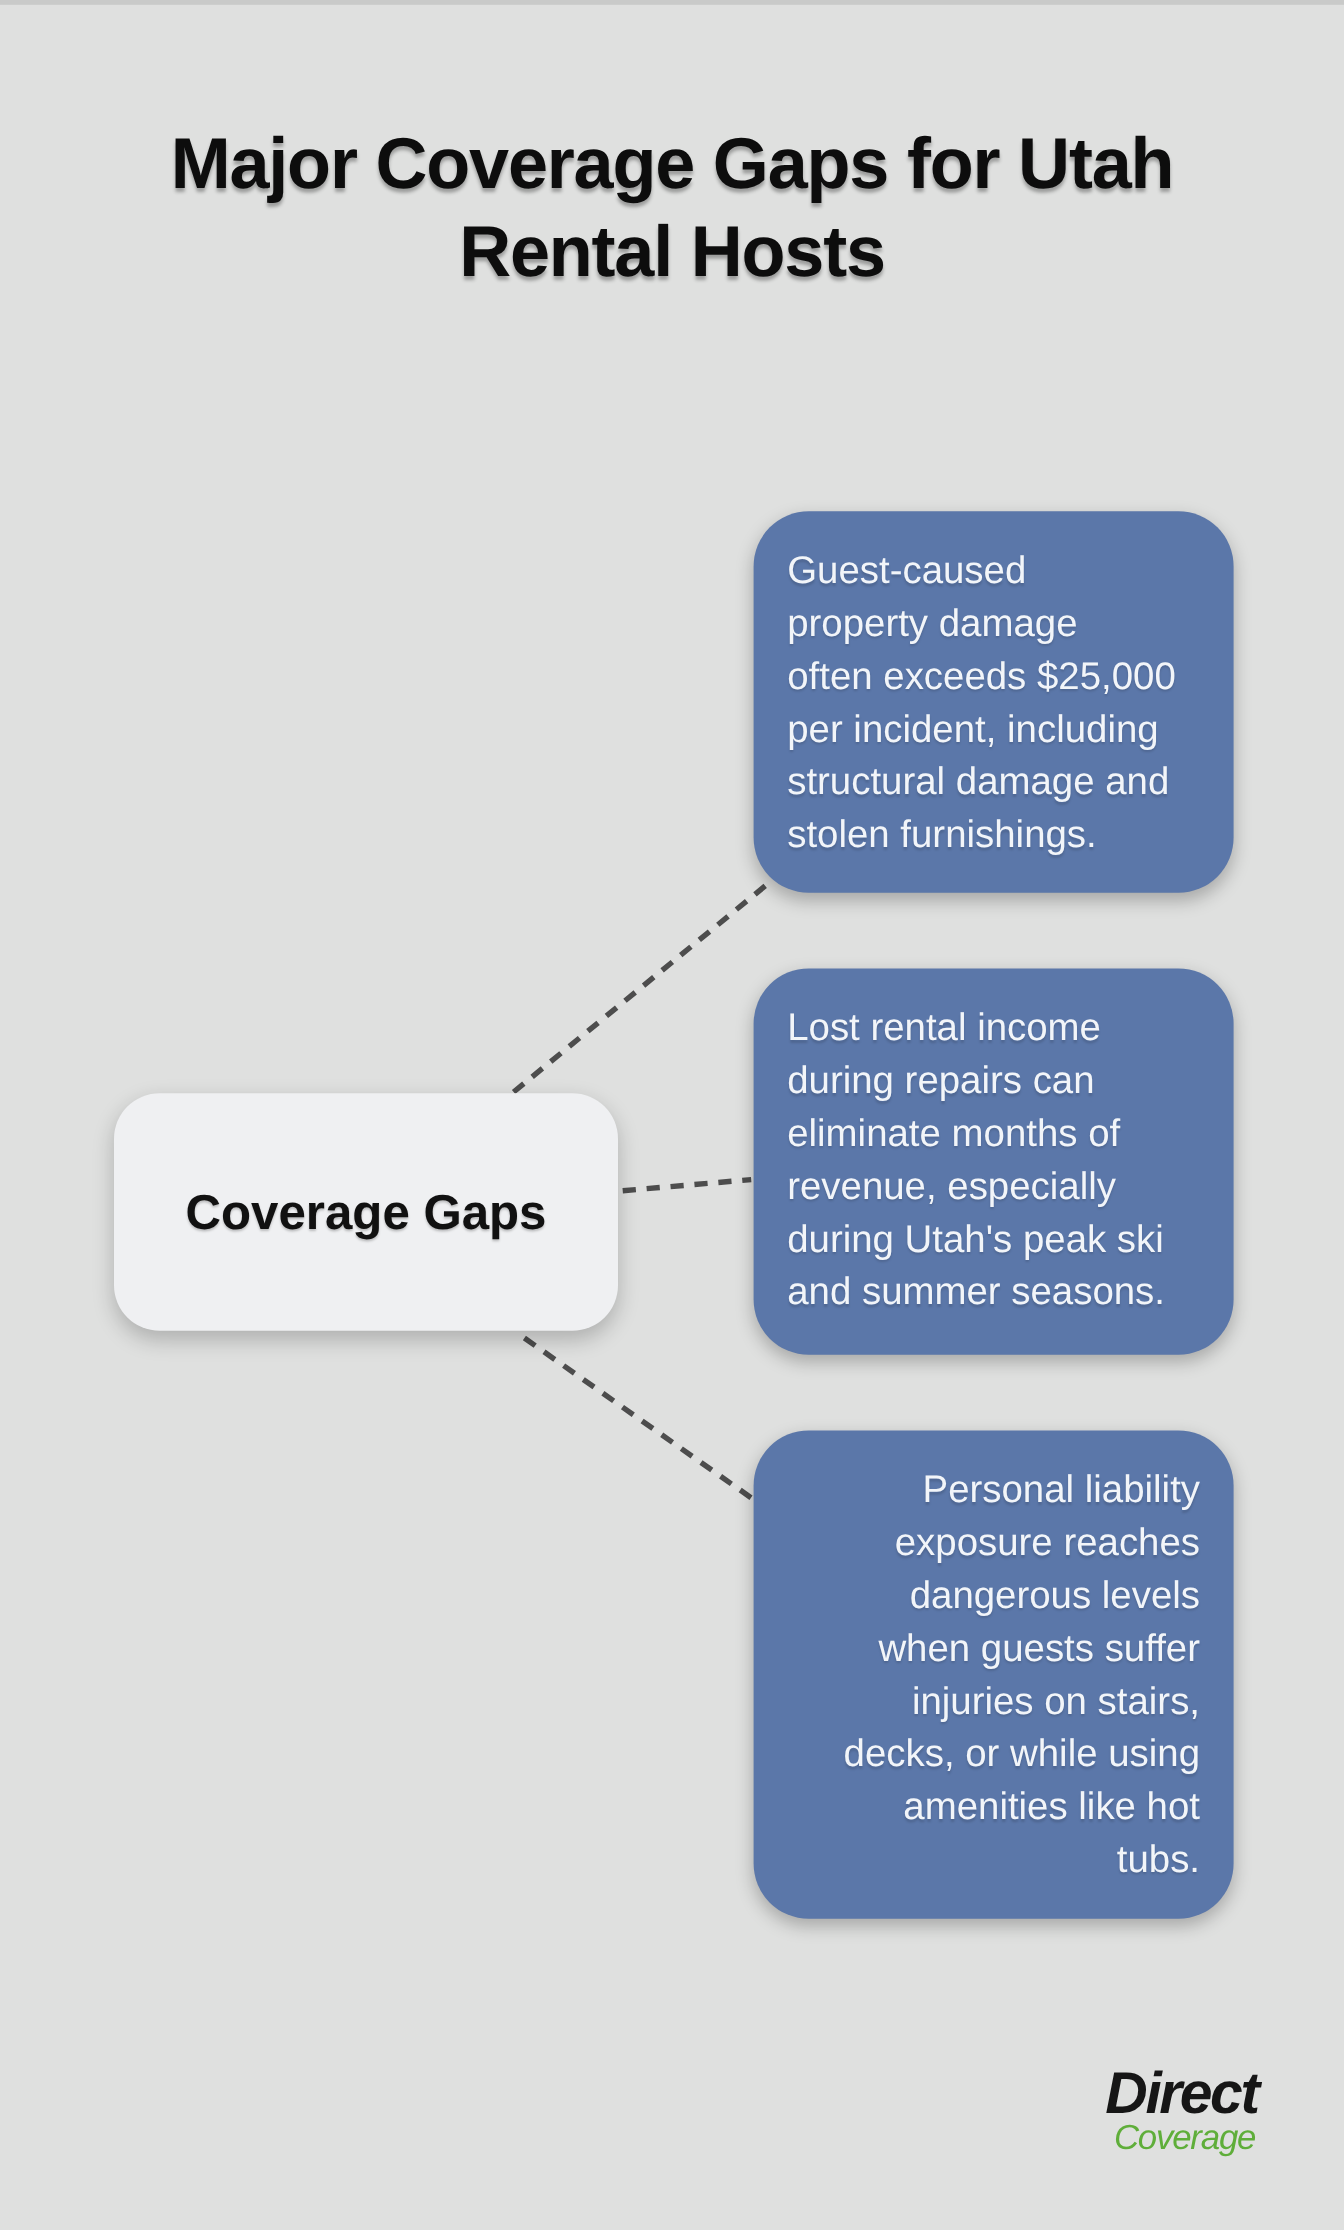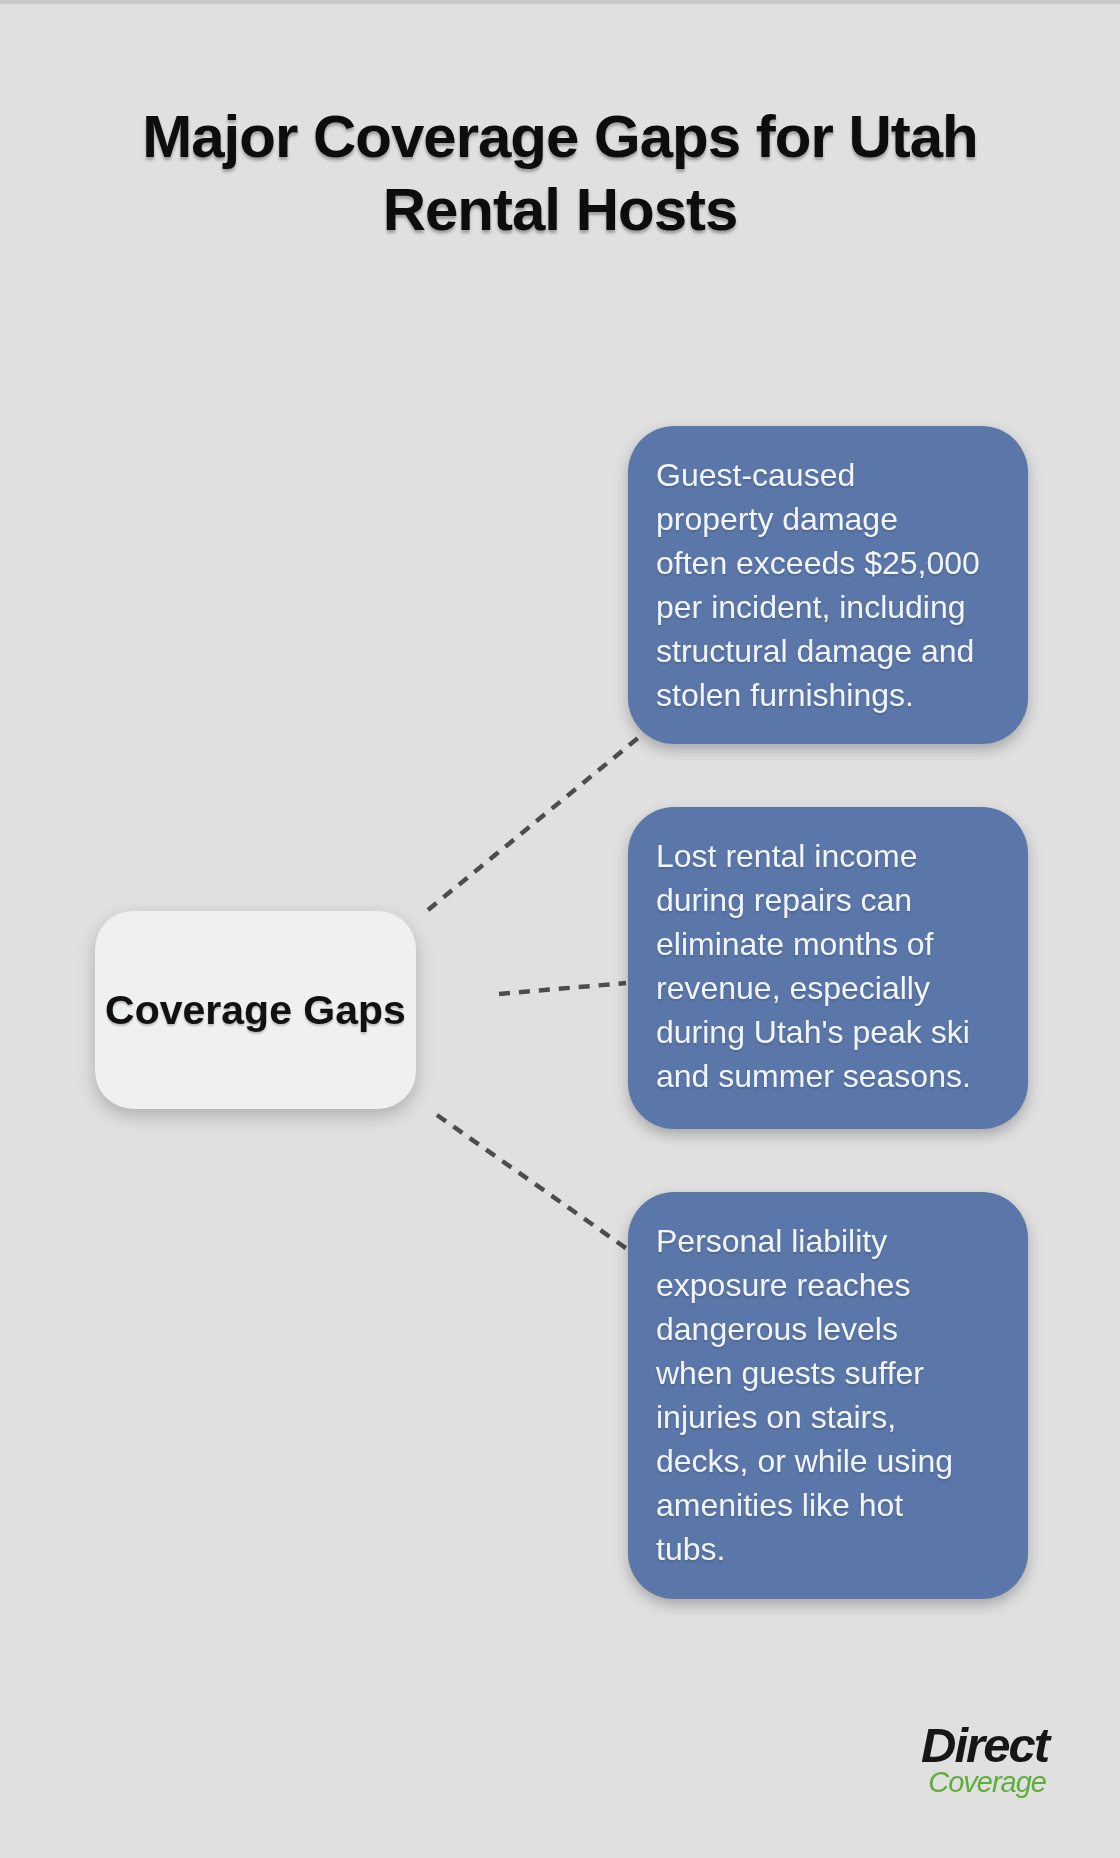--- a/index.html
+++ b/index.html
@@ -27,21 +27,21 @@
     font-weight: bold;
     letter-spacing: -1px;
     color: #0d0d0d;
     white-space: pre-line;
     text-shadow: 0 3px 3px rgba(0,0,0,0.30);
   }
   .center-node {
     position: absolute;
     left: 95px;
     top: 907px;
-    width: 321px;
+    width: 420px;
     height: 198px;
     background: #eff0f2;
     border-radius: 38px;
     box-shadow: 0 7px 18px rgba(0,0,0,0.22);
     display: flex;
     align-items: center;
     justify-content: center;
   }
   .center-node .label {
     font-size: 41px;
@@ -59,21 +59,21 @@
     box-sizing: border-box;
     padding: 27px 28px;
     color: #f2f5f9;
     font-size: 32px;
     line-height: 44px;
     white-space: pre-line;
     text-shadow: 0 2px 2px rgba(0,0,0,0.15);
   }
   #gap-box-1 { top: 422px;  height: 318px; }
   #gap-box-2 { top: 803px;  height: 322px; }
-  #gap-box-3 { top: 1188px; height: 407px; }
+  #gap-box-3 { top: 1188px; height: 407px; text-align: right; }
   #connectors {
     position: absolute;
     left: 0;
     top: 0;
     width: 1120px;
     height: 1858px;
     pointer-events: none;
   }
   .logo {
     position: absolute;

